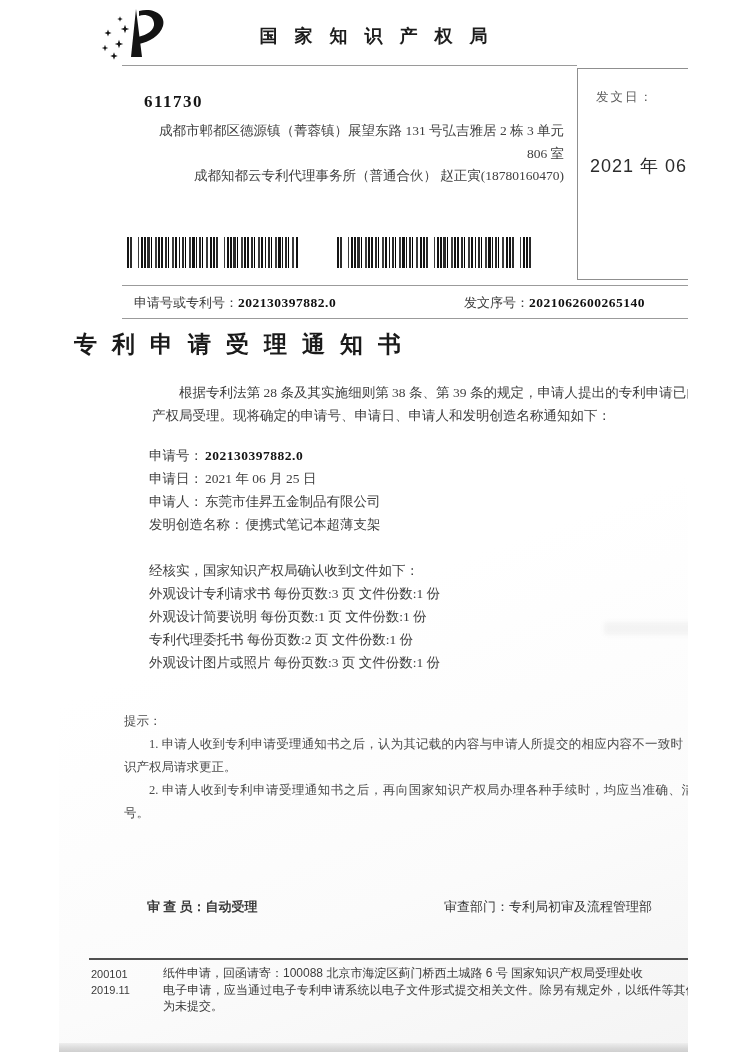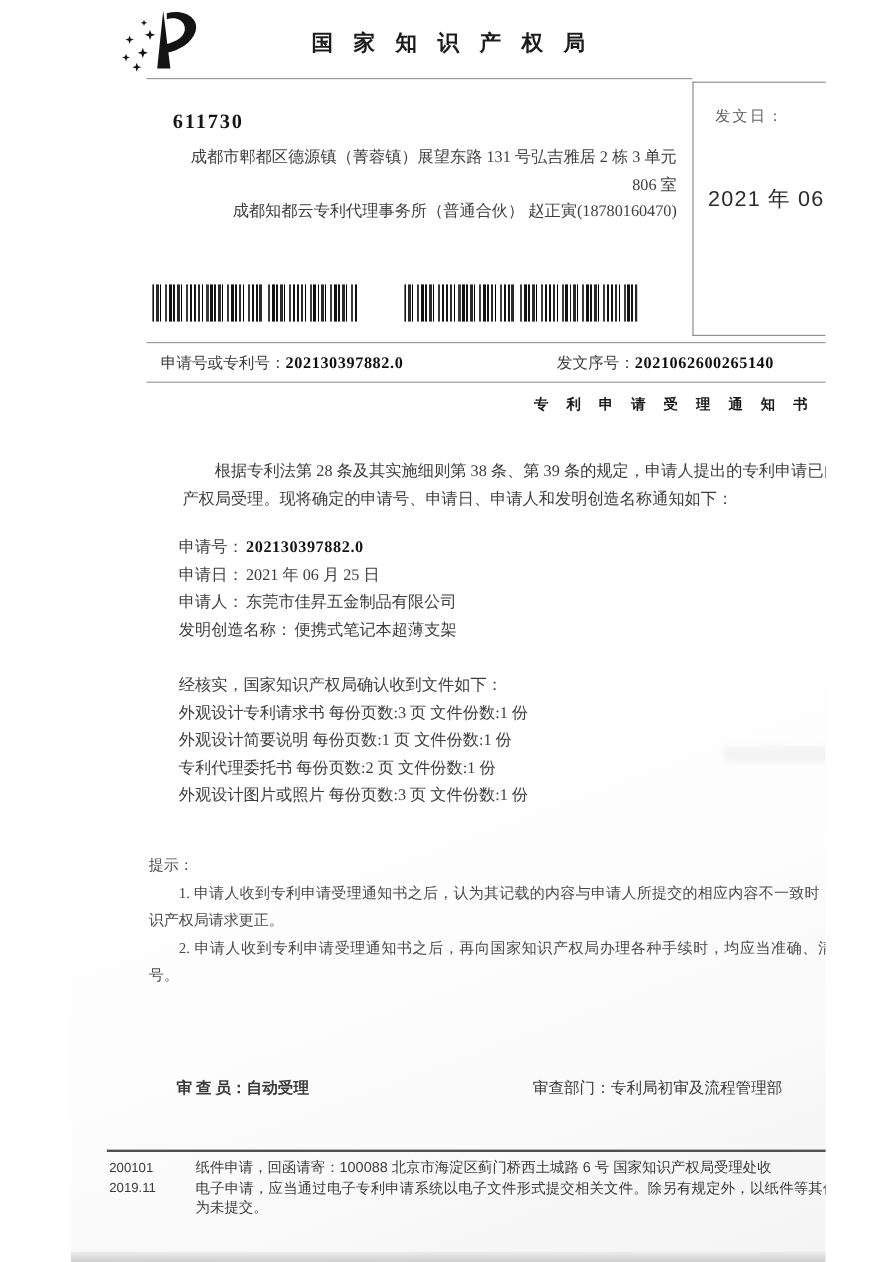--- a/index.html
+++ b/index.html
@@ -55,22 +55,22 @@
   .ruleA{position:absolute;left:63px;top:285px;width:640px;height:1px;background:#9b9b9b;}
   .ruleB{position:absolute;left:63px;top:318px;width:640px;height:1px;background:#9b9b9b;}
   .refrow{position:absolute;left:0;top:294px;width:100%;font-size:13px;color:#3c3c3c;}
   .refitem{position:absolute;white-space:nowrap;text-align:center;}
   .refitem .val{font-weight:bold;color:#101010;font-size:13.5px;letter-spacing:0.5px;}
   .ref1{left:75px;}
   .ref2{left:405px;}
 
   
   .doc-title{
-    position:absolute;left:0;top:329px;width:100%;text-align:right;
-    font-size:12px;font-weight:bold;color:#1a1a1a;letter-spacing:15px;text-indent:15px;
+    position:absolute;left:0;top:329px;width:100%;text-align:left;
+    font-size:23px;font-weight:bold;color:#1a1a1a;letter-spacing:15px;text-indent:15px;
   }
 
   
   .body{position:absolute;left:76px;top:364px;width:636px;font-size:13.5px;line-height:23px;color:#3d3d3d;}
   .intro{margin:17px;text-indent:27px;text-align:justify;}
   .field,.docline,.confirm{margin-left:14px;}
   .field .fv{margin-left:2px;}
   .field .fv.bold{font-weight:bold;color:#141414;letter-spacing:0.5px;}
   .gapline{height:23px;}
 

